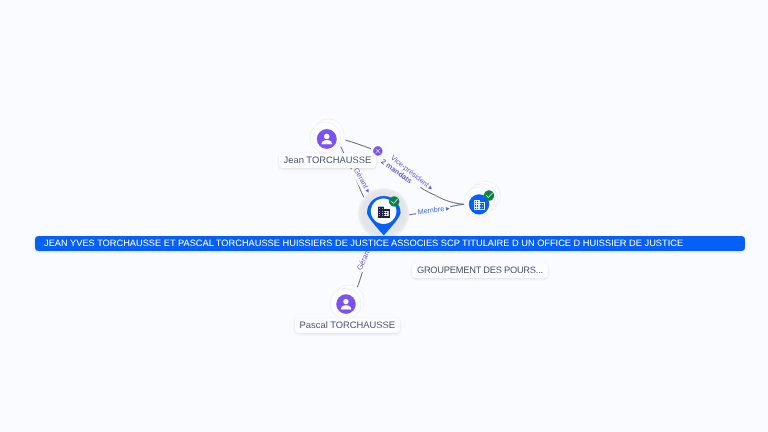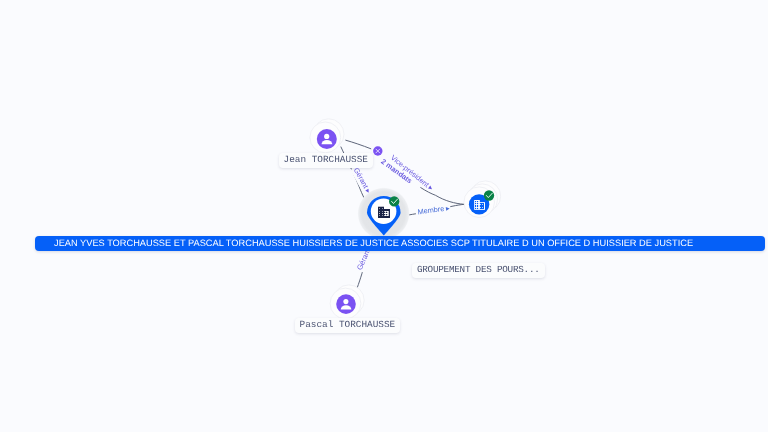--- a/index.html
+++ b/index.html
@@ -6,24 +6,24 @@
   html,body{margin:0;padding:0;}
   body{width:768px;height:432px;background:#fafbfe;overflow:hidden;
        font-family:"Liberation Sans",sans-serif;
        -webkit-font-smoothing:antialiased;text-rendering:geometricPrecision;}
   svg text{-webkit-font-smoothing:antialiased;}
   #stage{position:relative;width:768px;height:432px;background:#fafbfe;}
   svg.layer{position:absolute;left:0;top:0;width:768px;height:432px;overflow:visible;}
   .nodelabel{position:absolute;background:#fbfcfd;border-radius:4px;
     box-shadow:0 1px 3px rgba(30,40,80,.13);
     color:#4b5372;font-size:9.4px;line-height:14.8px;height:14.8px;
-    white-space:nowrap;padding:0 5px;font-family:Liberation Mono, monospace;}
+    white-space:nowrap;padding:0 5px;}
   .nodelabel.caps{font-size:9.3px;letter-spacing:-0.245px;}
   .selbar{position:absolute;background:#0560f8;border-radius:4px;color:#fff;
-    font-size:9.25px;line-height:14.8px;height:14.8px;white-space:nowrap;padding:0 19px;
+    font-size:9.25px;line-height:14.8px;height:14.8px;white-space:nowrap;padding:0 9px;
     letter-spacing:0;box-shadow:0 1px 3px rgba(30,40,80,.16);overflow:hidden;}
 </style>
 </head>
 <body>
 
 <div id="stage">
 
   <svg class="layer">
     <g fill="none" stroke="#555e73" stroke-width="0.95">
       <path d="M 345.4 140.1 C 352.8 142.2 362.5 145.5 371.2 148.9"></path>

